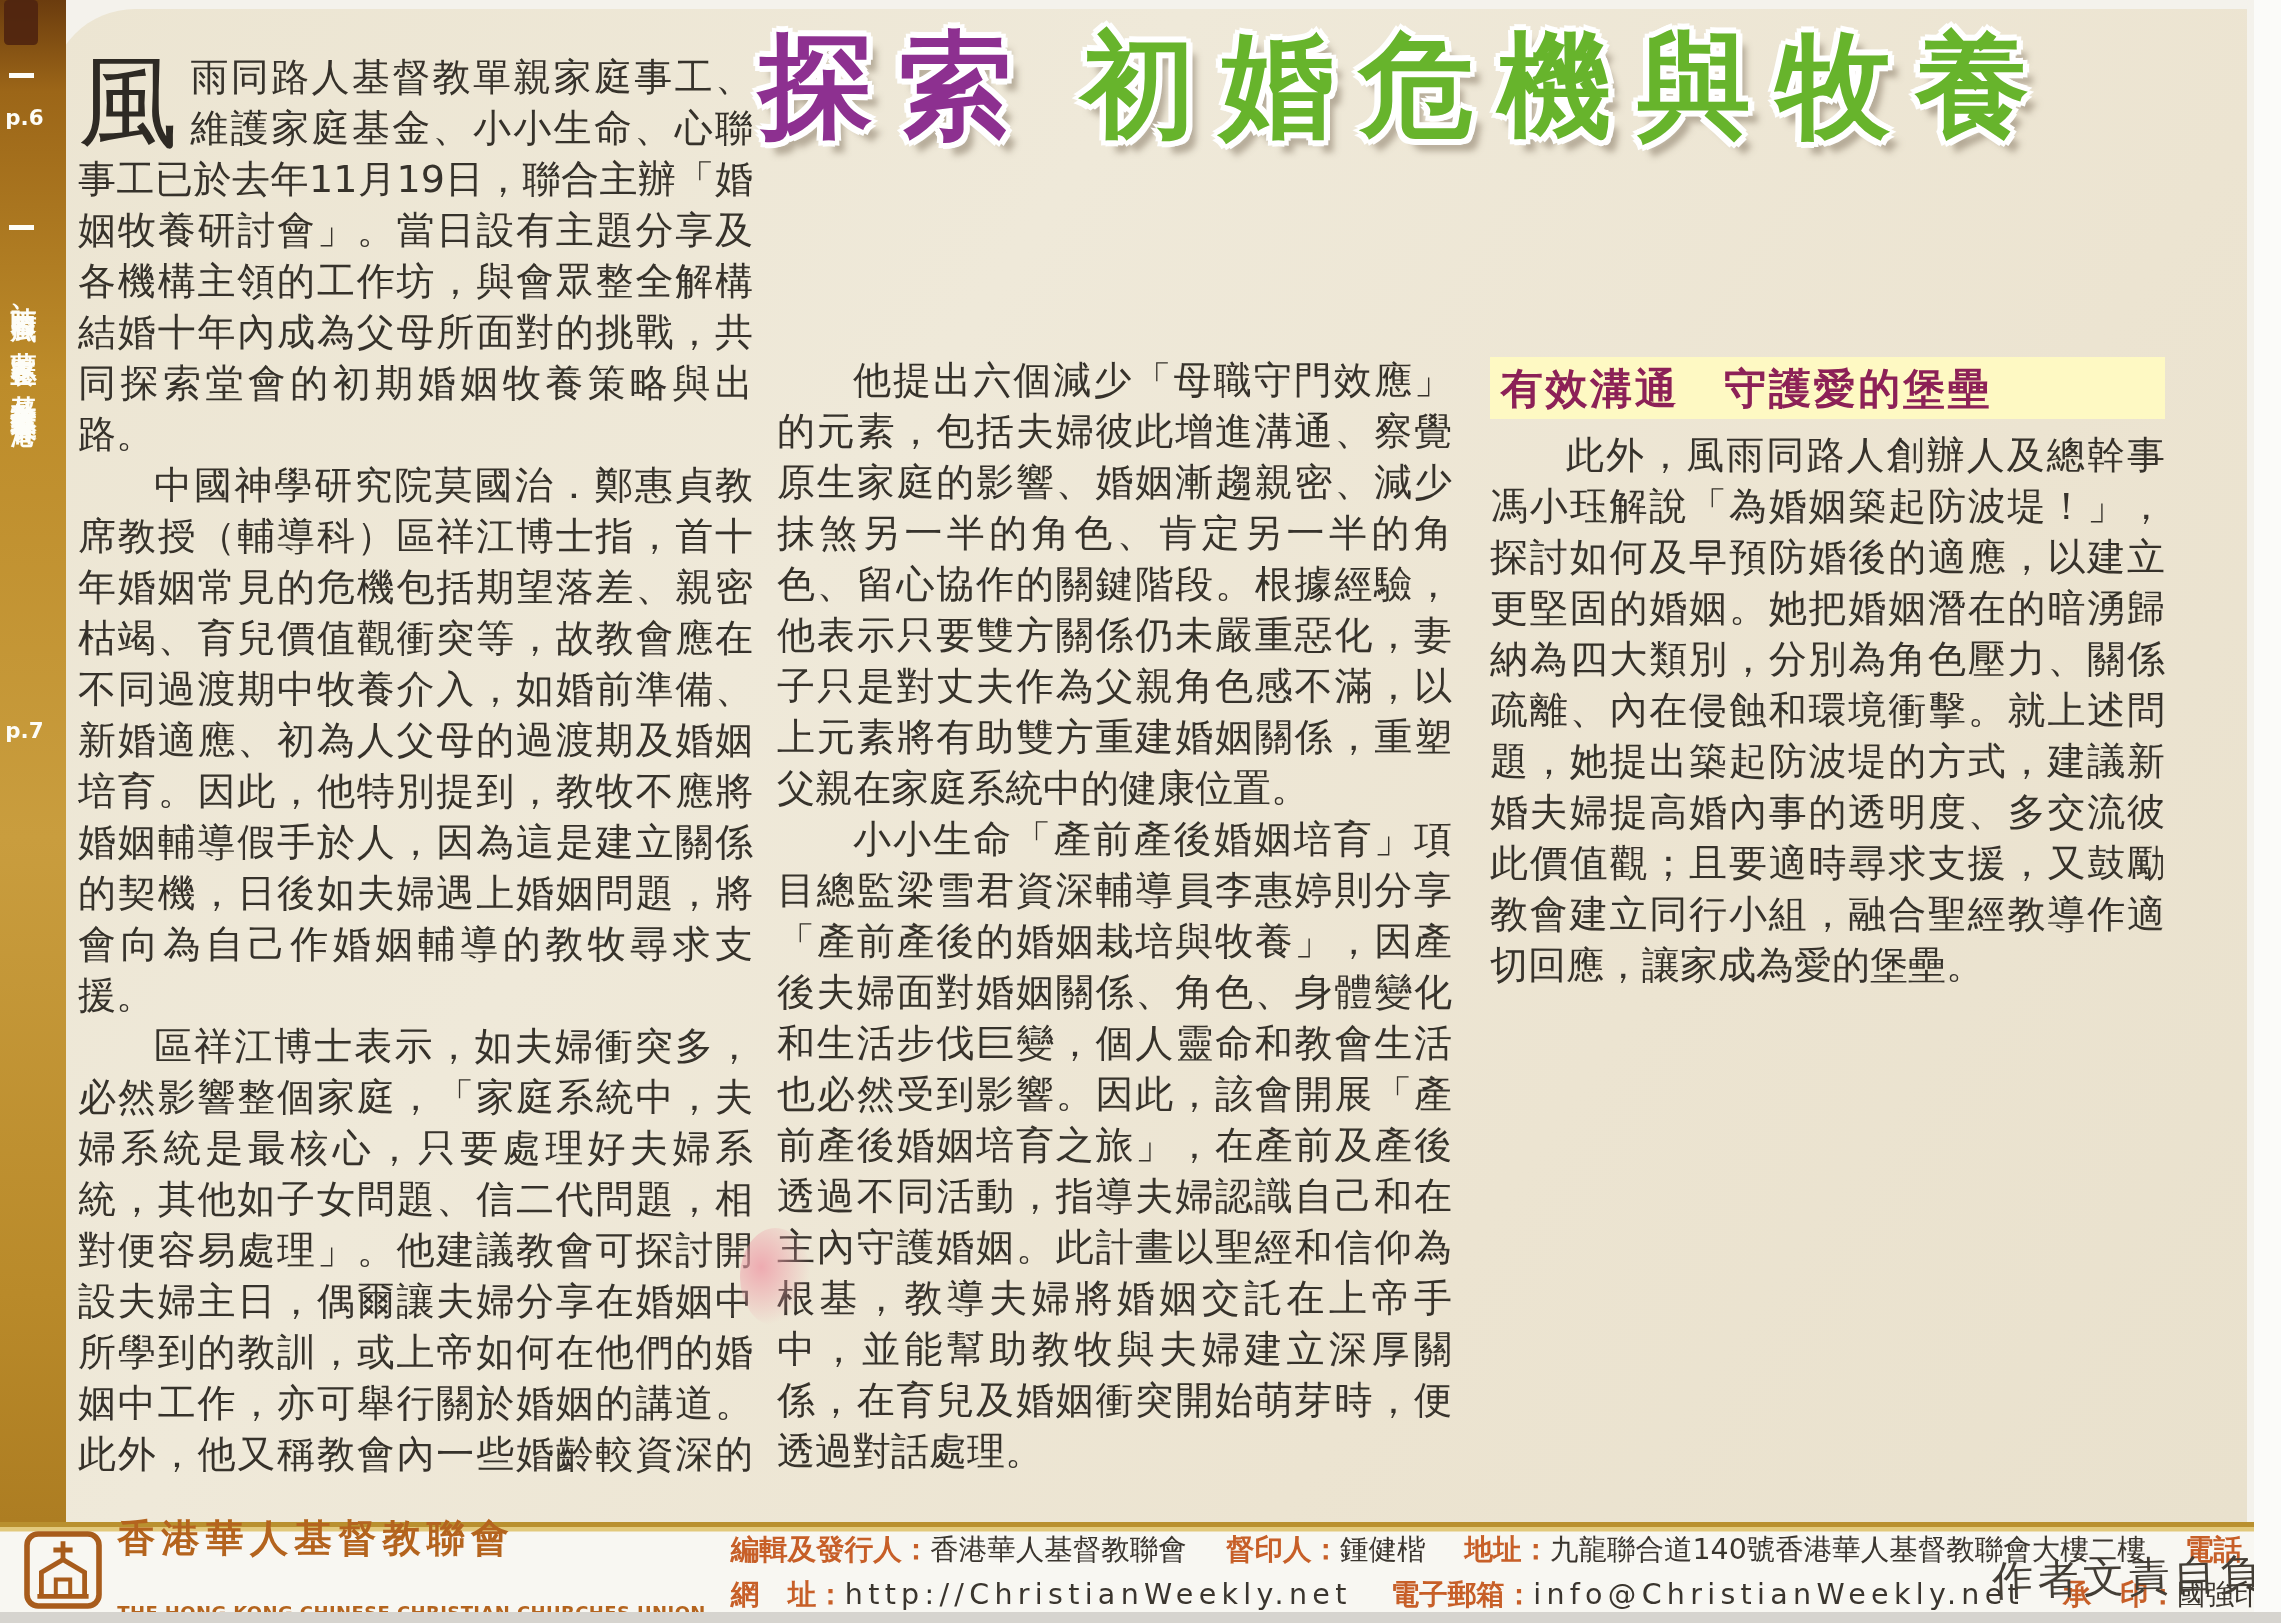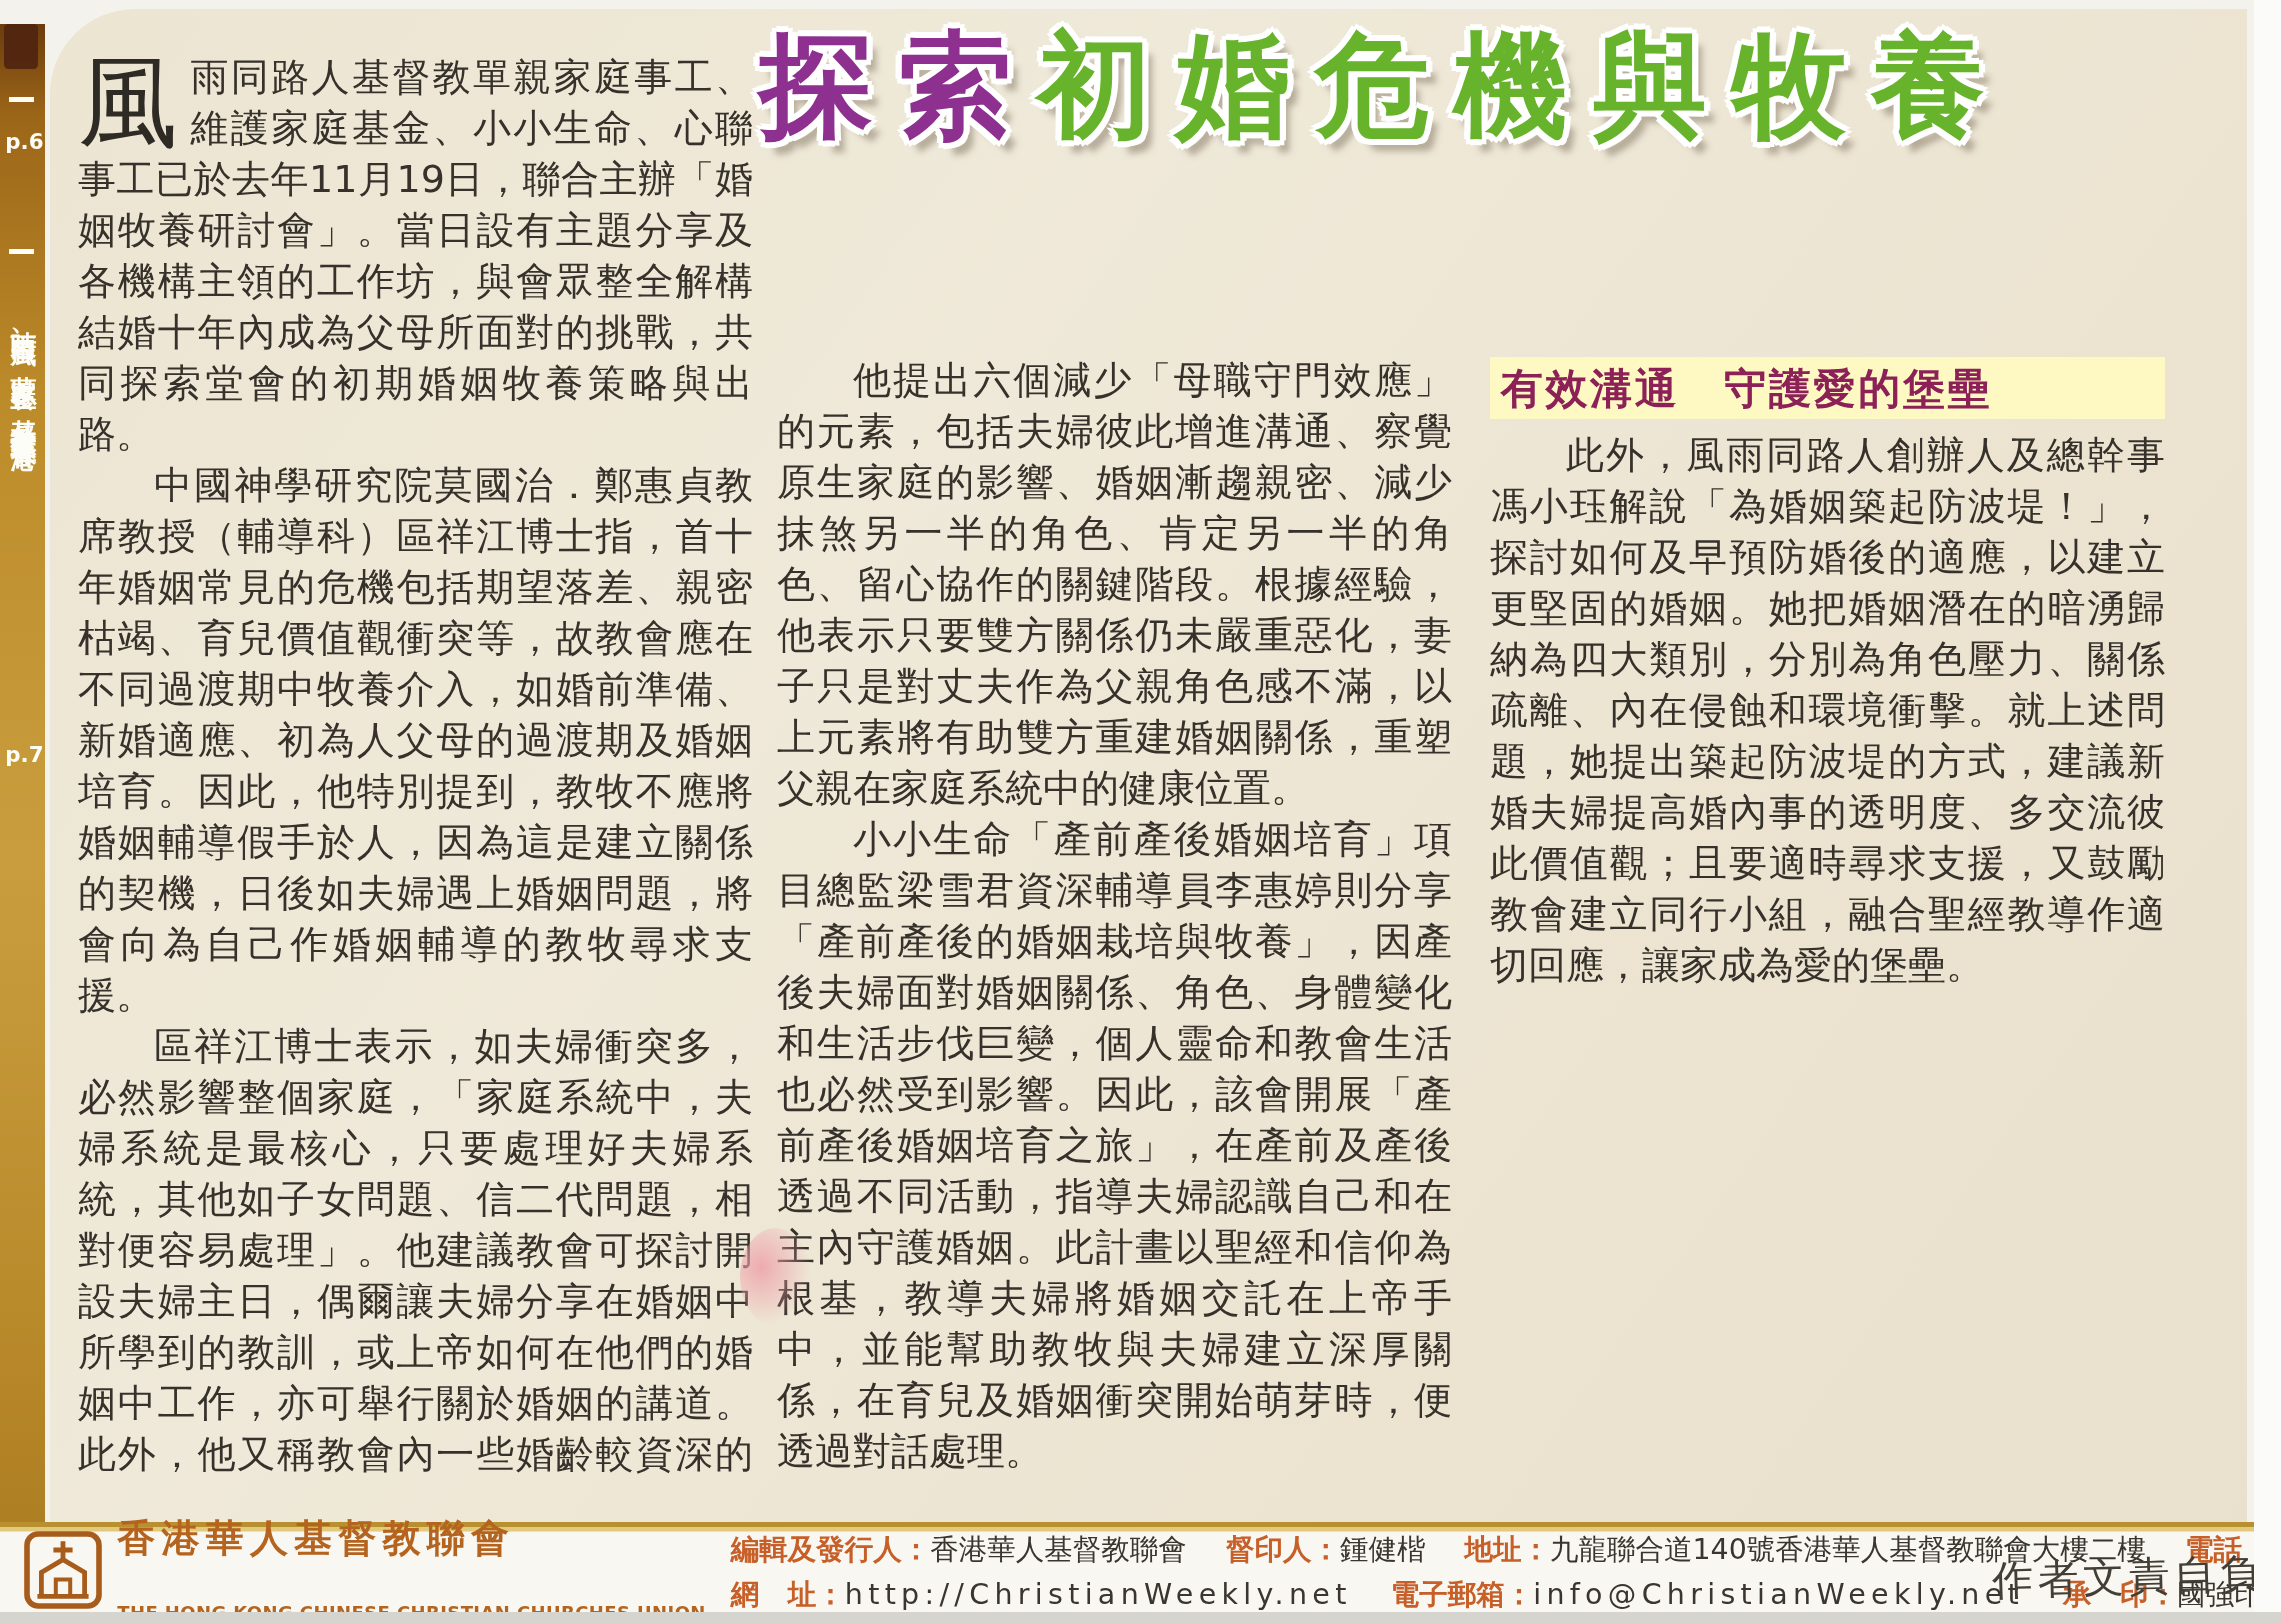--- a/index.html
+++ b/index.html
@@ -11,42 +11,41 @@
   
   .paper{
     position:absolute;left:50px;top:9px;width:2197px;height:1513px;
     background:linear-gradient(125deg,#ece5d2 0%,#efe9d9 35%,#ece4d1 70%,#e9e1cd 100%);
     border-top-left-radius:85px;
   }
   .edge-right{position:absolute;right:0;top:0;width:27px;height:1624px;background:#fbfbf9;}
   .edge-bottom{position:absolute;left:0;bottom:0;width:2281px;height:12.5px;background:#d6d4cf;}
   
   .side-strip{
-    position:absolute;left:0;top:0;width:45px;height:1522px;
+    position:absolute;left:0;top:0;width:66px;height:1522px;
     background:linear-gradient(180deg,#6b3c0e 0%,#9c6618 6%,#bd8c2a 25%,#c99d3e 55%,#b98a2a 85%,#ad7d22 100%);
-    margin-top:24px;
   }
   .strip-frag{position:absolute;left:3.6px;top:0;width:34px;height:45px;background:#4f2410;border-radius:4.5px;opacity:.9;}
   .strip-dash{position:absolute;left:9px;width:25px;height:5.3px;background:#fdfdf8;}
   .strip-p{position:absolute;left:5.3px;color:#fdfdf8;font-size:21.4px;font-weight:bold;}
   .strip-title{
     position:absolute;left:7.1px;top:287px;
     writing-mode:vertical-rl;text-orientation:upright;
     color:#fdfdf8;font-size:26px;letter-spacing:3.6px;font-weight:bold;
   }
   
   .headline{position:absolute;left:759px;top:23px;width:1408px;}
   .hl-line{
     font-weight:bold;font-size:114px;letter-spacing:25px;line-height:1.1;white-space:nowrap;
     text-shadow:-4.5px -4.5px 0 #fff,4.5px -4.5px 0 #fff,-4.5px 4.5px 0 #fff,4.5px 4.5px 0 #fff,
                 -6.2px 0 0 #fff,6.2px 0 0 #fff,0 -6.2px 0 #fff,0 6.2px 0 #fff,
                 9.8px 11.6px 6.2px rgba(125,112,92,.5);
   }
   .hl-purple{color:#8d3090;}
-  .hl-green{color:#67b42c;}
+  .hl-green{color:#67b42c;margin-left:44px;}
   .hl-line2{color:#e2500e;margin:12.5px 0 0 50px;}
   
   .col{
     position:absolute;width:675px;text-align:justify;
     font-size:38px;line-height:51px;color:#36322b;overflow:hidden;
   }
   .col p{margin:0;text-indent:2em;}
   .col p.cont{text-indent:0;}
   .col1{left:78px;top:52px;height:1433px;}
   .col2{left:777px;top:355px;height:1132px;}

